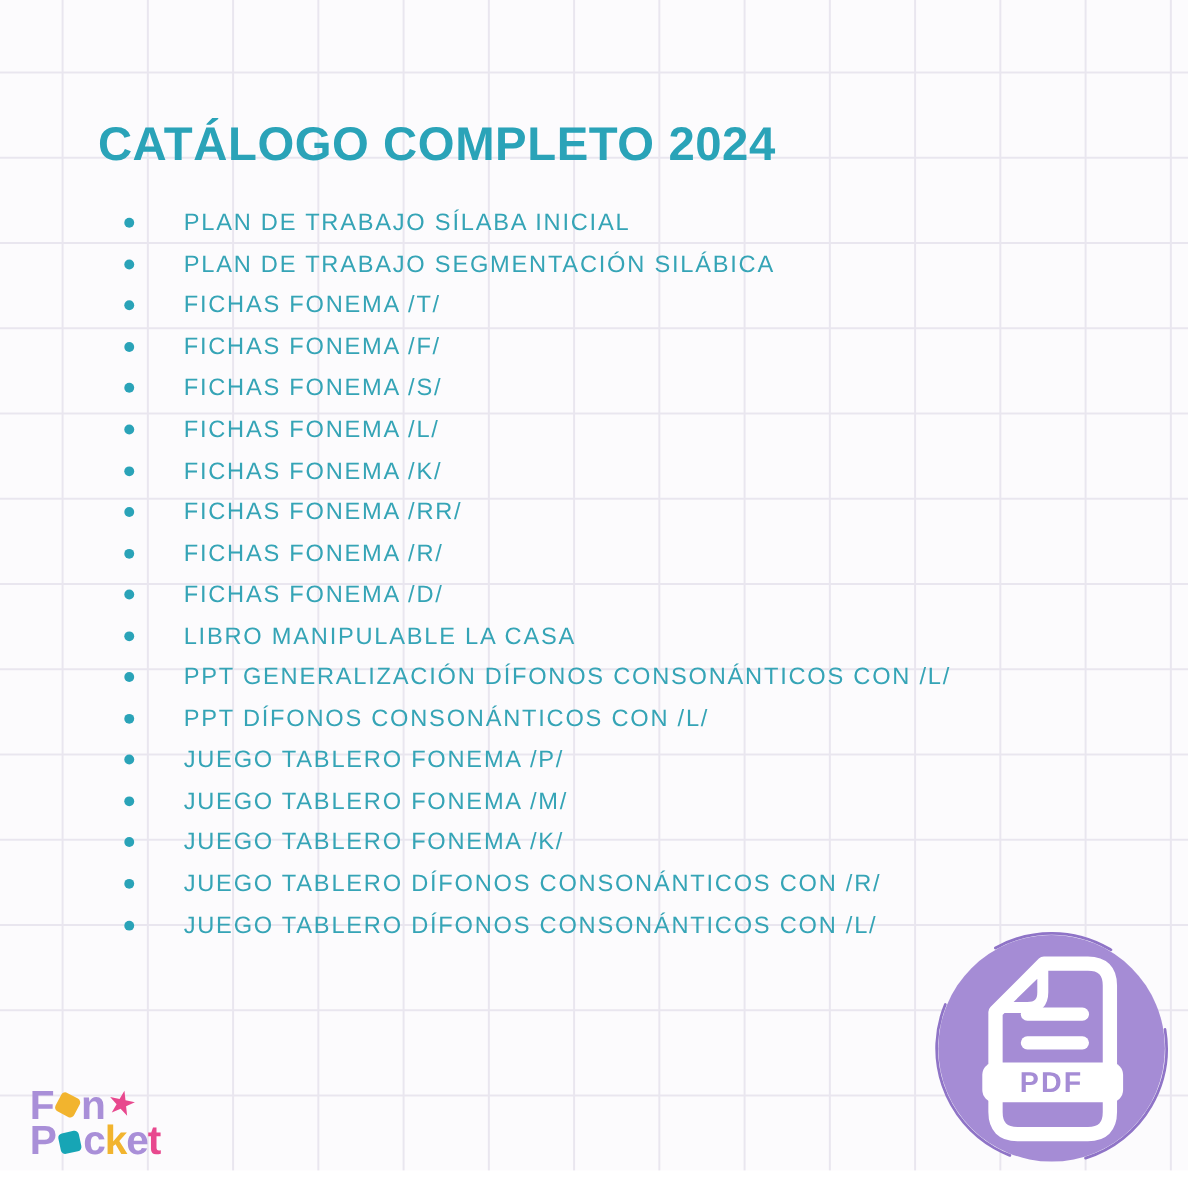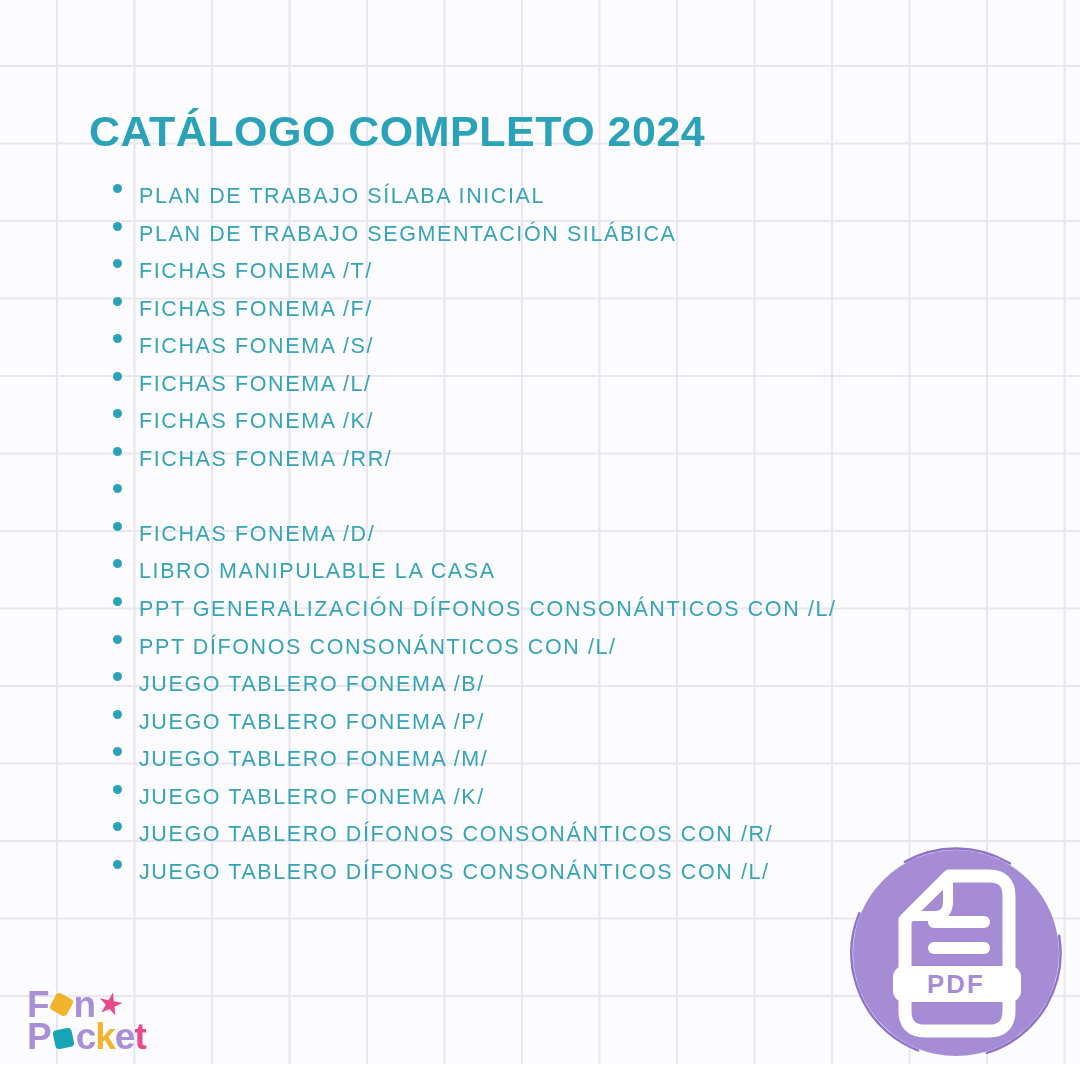--- a/index.html
+++ b/index.html
@@ -31,23 +31,24 @@
     white-space: nowrap;
   }
 
   .catalog-list {
     position: absolute;
     left: 113px; top: 184px;
     list-style: none;
   }
   .catalog-list li {
     display: flex;
-    align-items: flex-start;
+    align-items: center;
     height: 37.55px;
     white-space: nowrap;
+    gap: 28px;
   }
   .bullet {
     flex: none;
     width: 9px; height: 9px;
     border-radius: 50%;
     background: #2AA3B8;
     margin-right: 17px;
   }
   .item-text {
     font-size: 21.5px;
@@ -140,20 +141,21 @@
         <span class="item-text">FICHAS FONEMA /K/</span>
       </li>
 
       <li>
         <span class="bullet"></span>
         <span class="item-text">FICHAS FONEMA /RR/</span>
       </li>
 
       <li>
         <span class="bullet"></span>
+        <span class="item-text">FICHAS FONEMA /R/</span>
       </li>
 
       <li>
         <span class="bullet"></span>
         <span class="item-text">FICHAS FONEMA /D/</span>
       </li>
 
       <li>
         <span class="bullet"></span>
         <span class="item-text">LIBRO MANIPULABLE LA CASA</span>
@@ -163,24 +165,20 @@
       <li>
         <span class="bullet"></span>
         <span class="item-text">PPT GENERALIZACIÓN DÍFONOS CONSONÁNTICOS CON /L/</span>
       </li>
 
       <li>
         <span class="bullet"></span>
         <span class="item-text">PPT DÍFONOS CONSONÁNTICOS CON /L/</span>
       </li>
 
-      <li>
-        <span class="bullet"></span>
-        <span class="item-text">JUEGO TABLERO FONEMA /B/</span>
-      </li>
 
       <li>
         <span class="bullet"></span>
         <span class="item-text">JUEGO TABLERO FONEMA /P/</span>
       </li>
 
       <li>
         <span class="bullet"></span>
         <span class="item-text">JUEGO TABLERO FONEMA /M/</span>
       </li>

